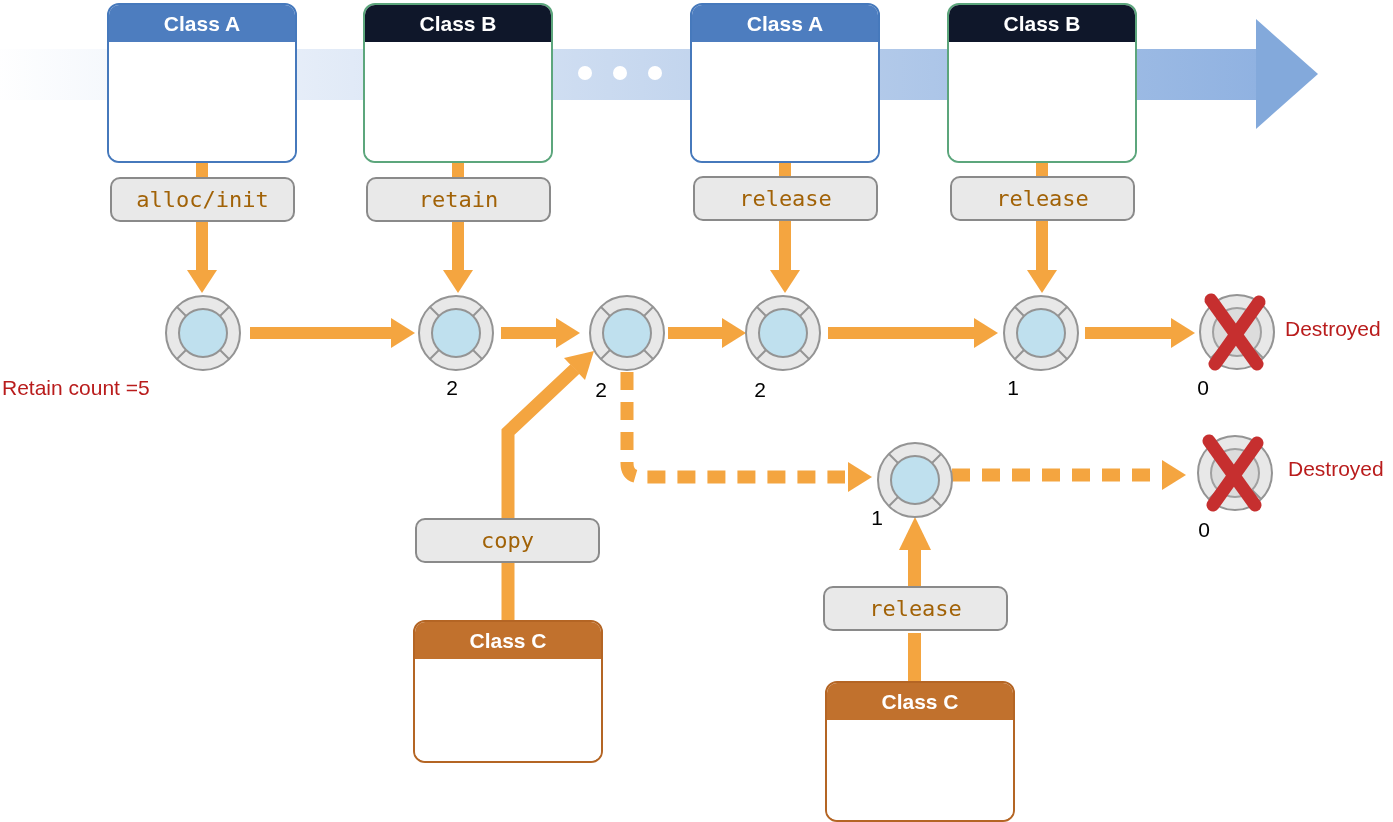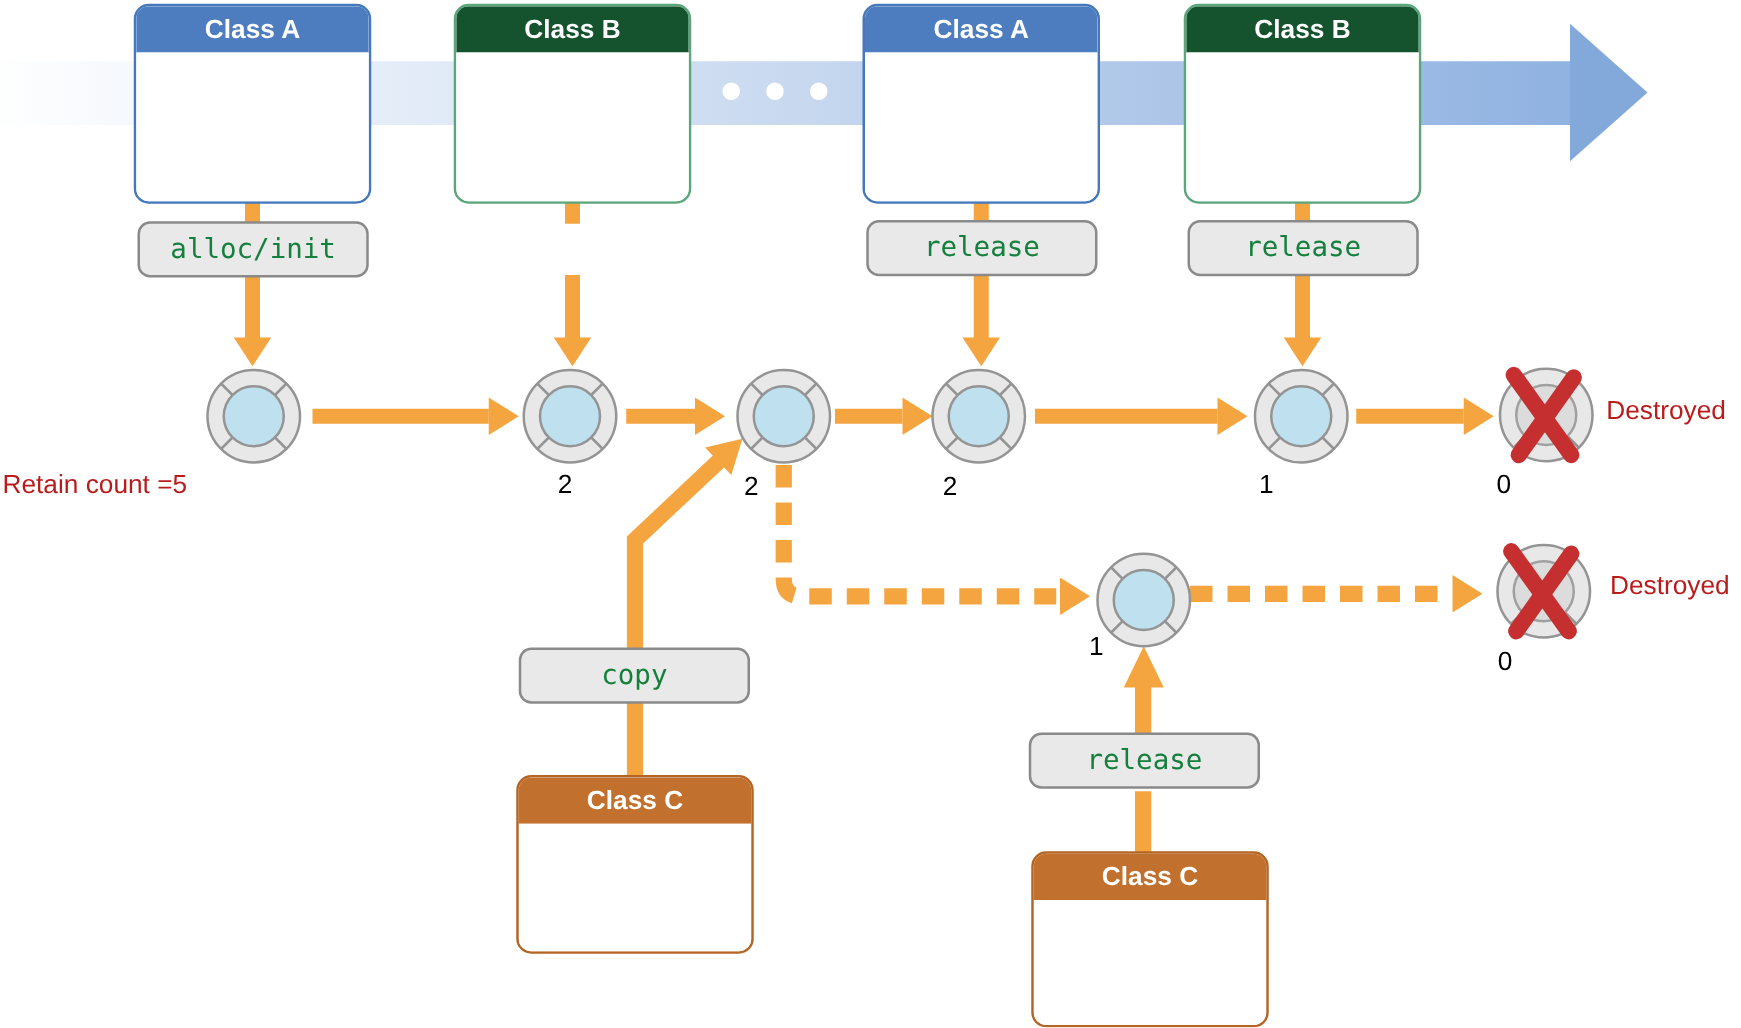--- a/index.html
+++ b/index.html
@@ -13,29 +13,29 @@
         border-top:55px solid transparent;border-bottom:55px solid transparent;
         border-left:62px solid #83a9db;}
   .tdot{position:absolute;top:66px;width:14px;height:14px;border-radius:50%;background:#ffffff;}
 
   
   .cbox{position:absolute;width:190px;height:160px;border-radius:12px;background:#ffffff;
         box-sizing:border-box;overflow:hidden;}
   .cbox .hd{height:37px;display:flex;align-items:center;justify-content:center;
         color:#ffffff;font-weight:bold;font-size:21px;}
   .cbox.blue{border:2px solid #4679bc;} .cbox.blue .hd{background:#4d7dbf;}
-  .cbox.green{border:2px solid #5ca67c;} .cbox.green .hd{background:#14532d;}
+  .cbox.green{border:2px solid #5ca67c;} .cbox.green .hd{background:#0f172a;}
   .cbox.brown{border:2px solid #b46524;} .cbox.brown .hd{background:#c1712d;}
   .cbox .bd{background:#ffffff;height:100%;}
 
   
   .pill{position:absolute;width:185px;height:45px;box-sizing:border-box;
         background:#e9e9e9;border:2px solid #8a8a8a;border-radius:10px;
         display:flex;align-items:center;justify-content:center;
-        font-family:"DejaVu Sans Mono",monospace;font-size:22px;color:#15803d;}
+        font-family:"DejaVu Sans Mono",monospace;font-size:22px;color:#a16207;}
 
   
   .lbl{position:absolute;font-size:21px;color:#b91c1c;white-space:nowrap;}
   .num{position:absolute;font-size:21px;color:#000;width:40px;text-align:center;}
 
   
   .overlay{position:absolute;left:0;top:0;}
   .ar{fill:#f4a540;}
   .aline{stroke:#f4a540;stroke-width:13;fill:none;}
   .adash{stroke:#f4a540;stroke-width:13;fill:none;stroke-dasharray:18 12;}
@@ -169,20 +169,21 @@
   <div class="cbox brown" style="left:413px;top:620px;height:143px;">
     <div class="hd">Class C</div>
     <div class="bd"></div>
   </div>
   <div class="cbox brown" style="left:825px;top:681px;height:141px;">
     <div class="hd">Class C</div>
     <div class="bd"></div>
   </div>
 
   <div class="pill" style="left:110px;top:177px;">alloc/init</div>
+  <div class="pill" style="left:366px;top:177px;">retain</div>
   <div class="pill" style="left:693px;top:176px;">release</div>
   <div class="pill" style="left:950px;top:176px;">release</div>
   <div class="pill" style="left:415px;top:518px;">copy</div>
   <div class="pill" style="left:823px;top:586px;">release</div>
 
   <div class="lbl" style="left:2px;top:376px;">Retain count =5</div>
   <div class="num" style="left:432px;top:376px;">2</div>
   <div class="num" style="left:581px;top:378px;">2</div>
   <div class="num" style="left:740px;top:378px;">2</div>
   <div class="num" style="left:993px;top:376px;">1</div>

